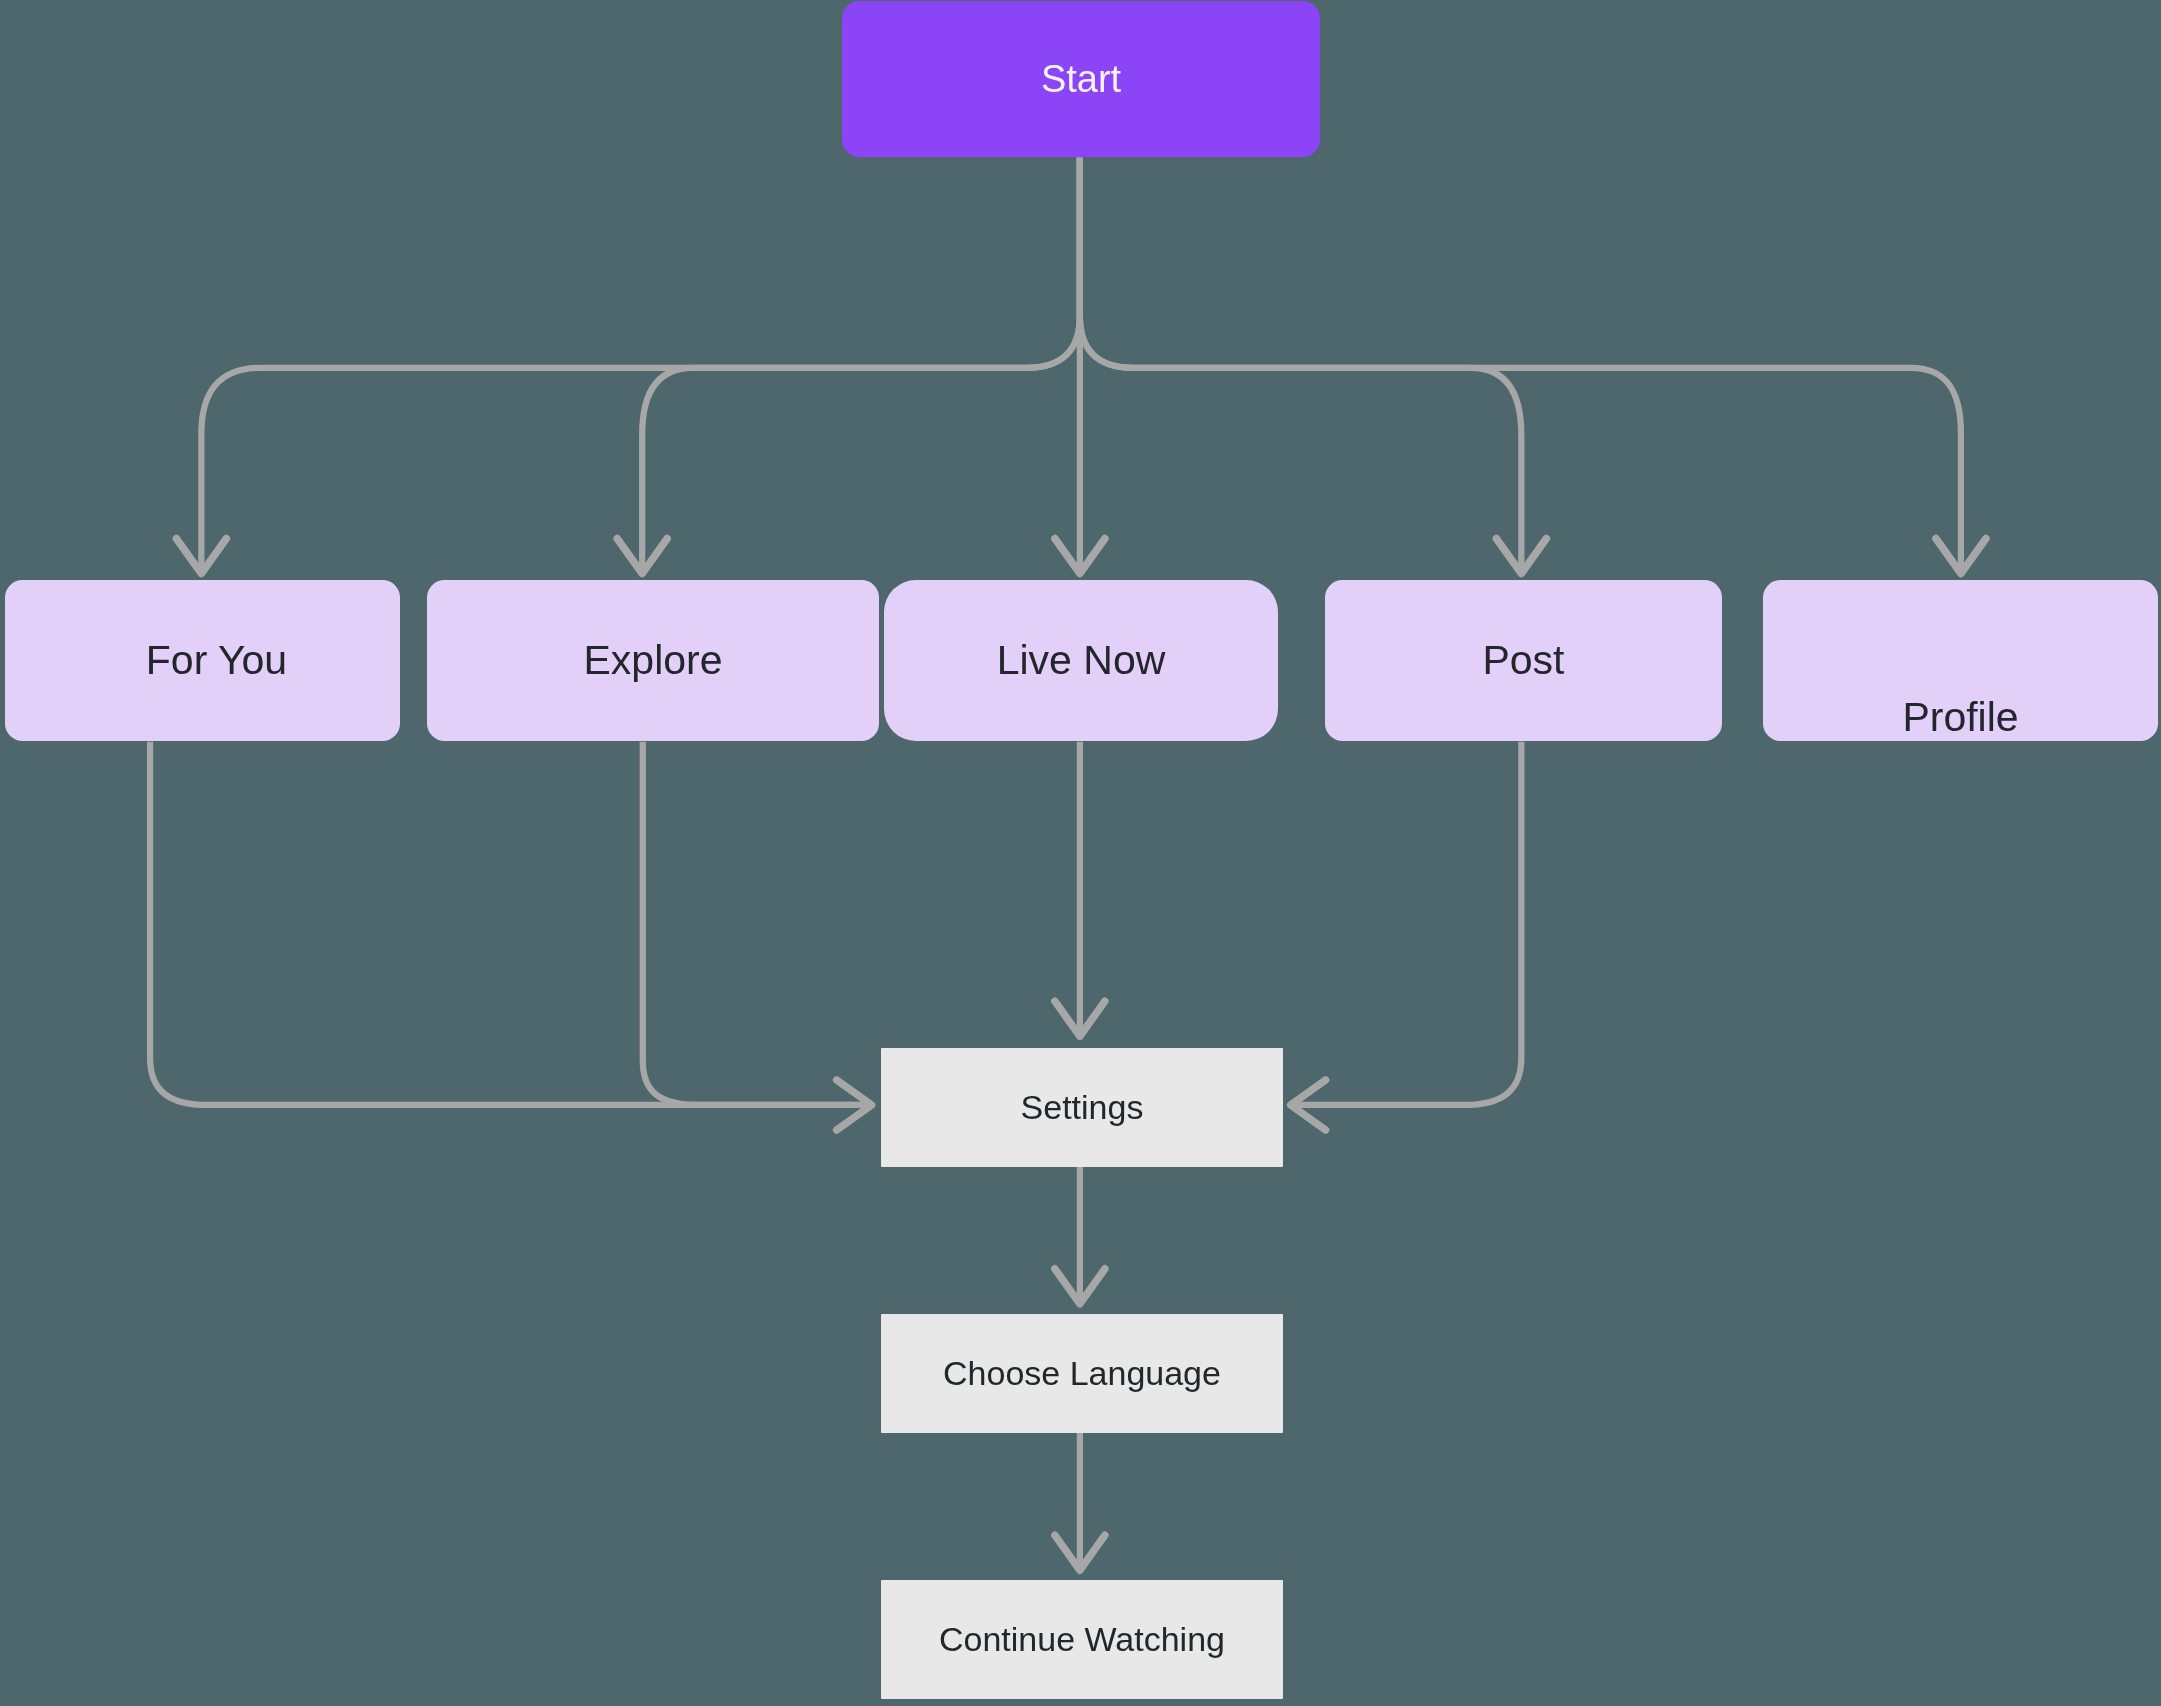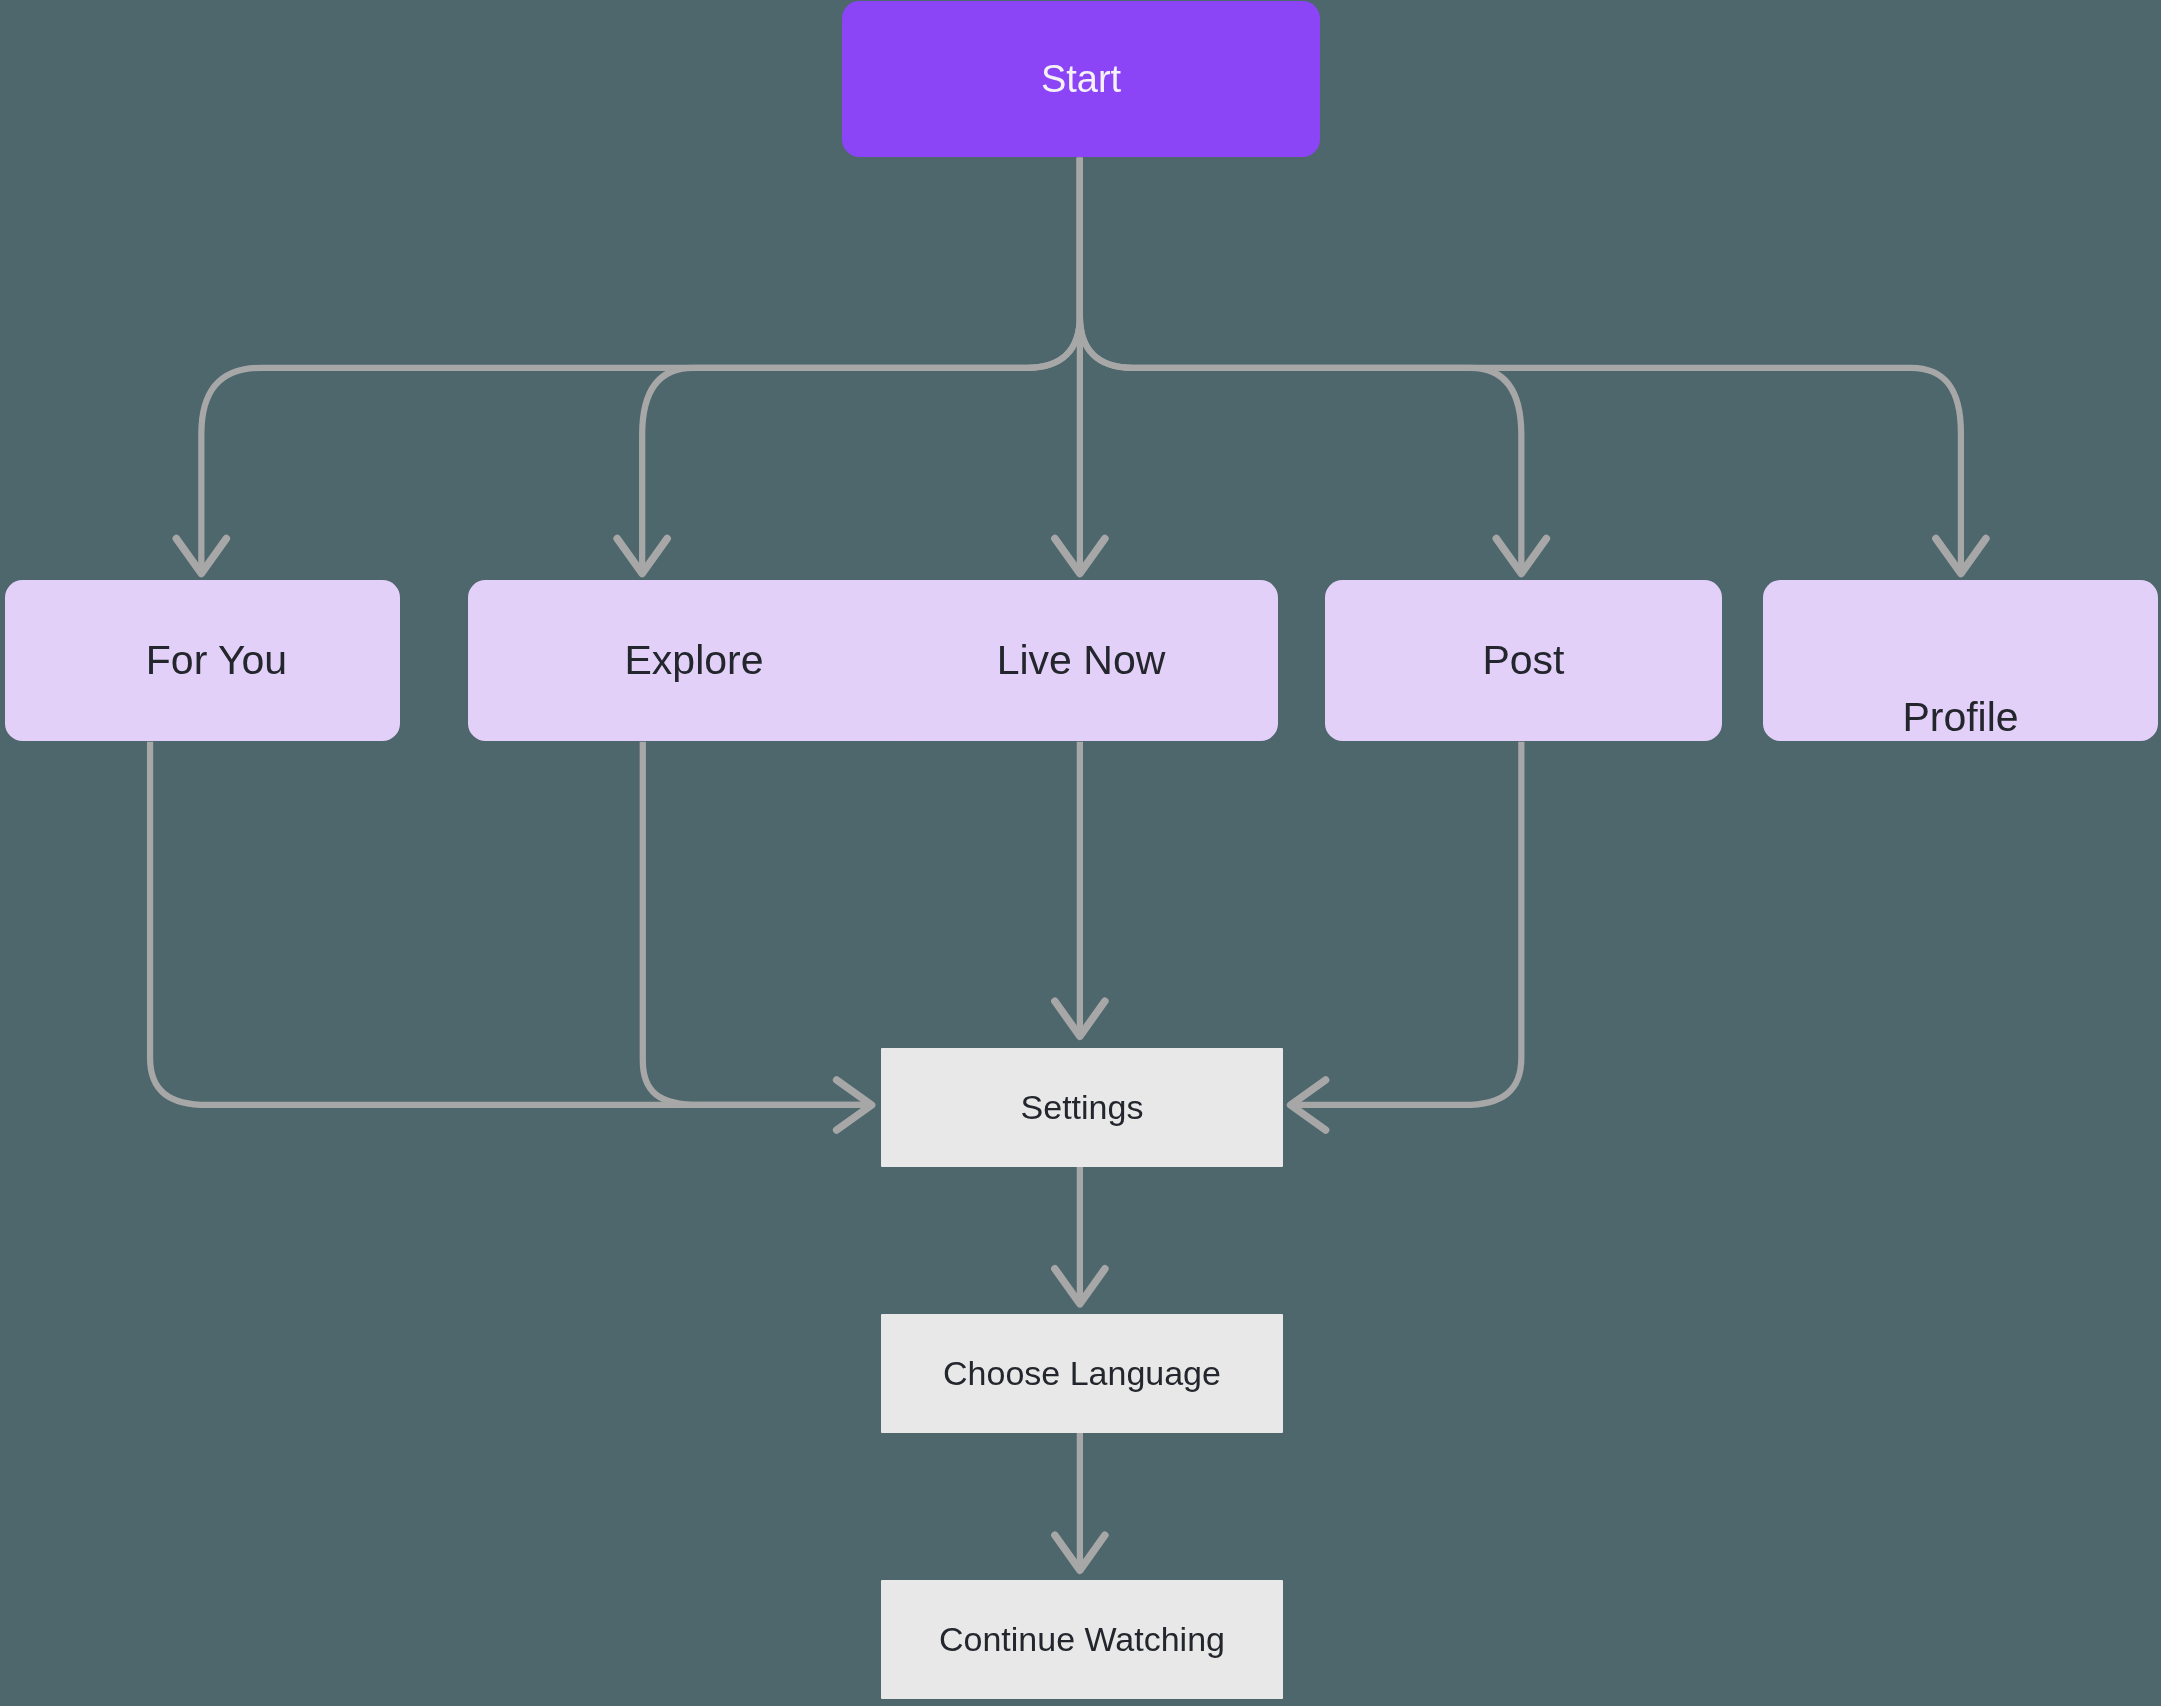--- a/index.html
+++ b/index.html
@@ -30,22 +30,22 @@
   }
   .node-start{
     left:842px;top:1.3px;width:478px;height:156px;border-radius:17.5px;
     background:var(--primary);color:var(--text-light);font-size:38px;
   }
   .node-lav{
     top:580px;height:161px;border-radius:17.5px;
     background:var(--secondary);color:var(--text-dark);font-size:41px;
   }
   .n-foryou{left:5px;width:395px;padding-left:28px;}
-  .n-explore{left:468px;width:452px;}
-  .n-livenow{left:884px;width:394px;}
+  .n-explore{left:427px;width:452px;}
+  .n-livenow{left:884px;width:394px;border-radius:32px;}
   .n-post{left:1325px;width:397px;}
   .n-profile{left:1763px;width:395px;align-items:flex-end;}
   .node-gray{
     left:881px;width:402px;height:119px;border-radius:1px;
     background:var(--neutral);color:var(--text-dark);font-size:34px;
   }
   .n-settings{top:1048px;}
   .n-choose{top:1314px;}
   .n-continue{top:1580px;}
 </style>

